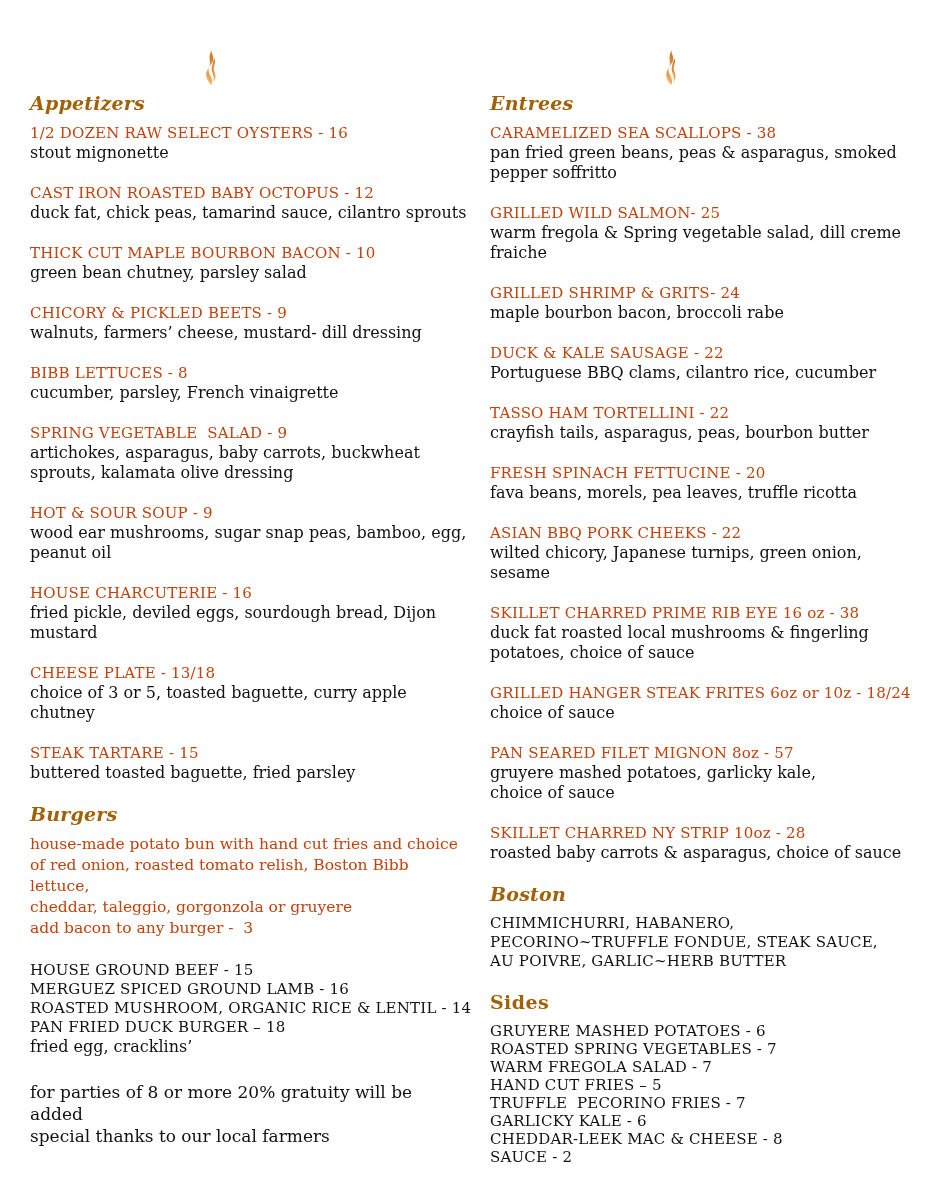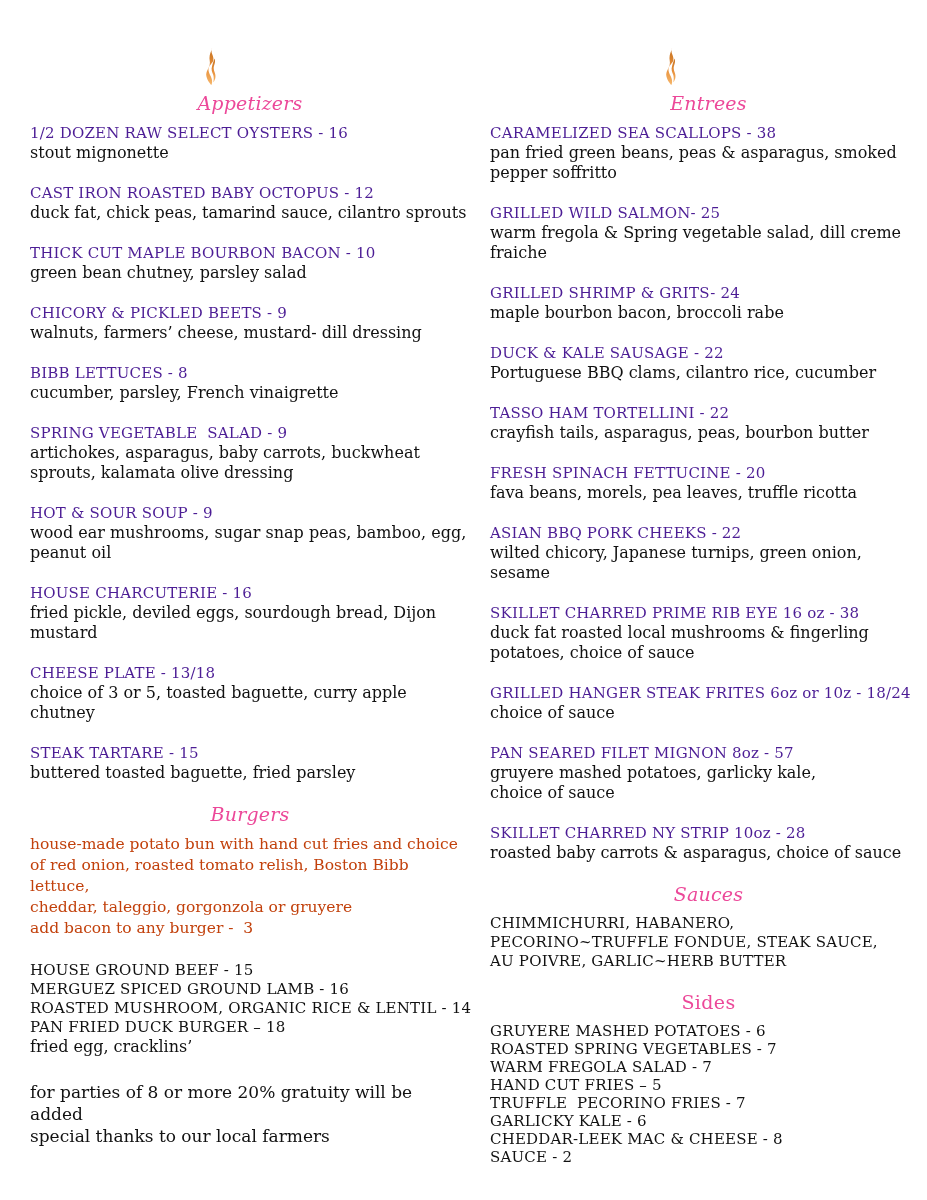--- a/index.html
+++ b/index.html
@@ -7,28 +7,28 @@
   body {
     width:927px; height:1200px; overflow:hidden;
     background:#ffffff; color:#141414;
     font-family:"DejaVu Serif", serif;
   }
   .page { display:flex; padding:47px 0 0 30px; gap:20px; }
   .col-left  { width:440px; flex:0 0 auto; }
   .col-right { width:437px; flex:0 0 auto; }
   .flame-wrap { width:22px; height:38px; margin-left:170px; margin-bottom:7px; }
   .sec-heading {
-    font-size:19px; line-height:22px; font-weight:normal; font-style:italic;
-    margin:0 0 9px 0; letter-spacing:0.2px; color:#ec4899;text-align:center;
+    font-size:19px; line-height:22px; font-weight:bold; font-style:italic;
+    margin:0 0 9px 0; letter-spacing:0.2px; color:#a16207;
   }
   .sec-heading.upright { font-style:normal; letter-spacing:0.4px; }
   .item { margin-bottom:20px; }
   .item-name {
     font-size:15px; line-height:20px; letter-spacing:0.2px;
-    white-space:pre; color:#4c1d95;
+    white-space:pre; color:#c2410c;
   }
   .item-desc {
     font-size:16px; line-height:20px;
     white-space:pre-wrap; color:#111;
   }
   .gap-lg { margin-top:8px; }
   .intro-text {
     font-size:15.5px; line-height:21px; white-space:pre-wrap;
     margin:0 0 22px 0; color:#c2410c;
   }
@@ -182,21 +182,21 @@
     <div class="item">
       <div class="item-name">PAN SEARED FILET MIGNON 8oz - 57</div>
       <div class="item-desc">gruyere mashed potatoes, garlicky kale,
 choice of sauce</div>
     </div>
     <div class="item">
       <div class="item-name">SKILLET CHARRED NY STRIP 10oz - 28</div>
       <div class="item-desc">roasted baby carrots &amp; asparagus, choice of sauce</div>
     </div>
 
-    <h2 class="sec-heading">Sauces</h2>
+    <h2 class="sec-heading">Boston</h2>
     <div class="caps-list">CHIMMICHURRI, HABANERO,
 PECORINO~TRUFFLE FONDUE, STEAK SAUCE,
 AU POIVRE, GARLIC~HERB BUTTER</div>
 
     <h2 class="sec-heading upright sides-heading-space">Sides</h2>
     <div class="caps-list tight">GRUYERE MASHED POTATOES - 6
 ROASTED SPRING VEGETABLES - 7
 WARM FREGOLA SALAD - 7
 HAND CUT FRIES – 5
 TRUFFLE  PECORINO FRIES - 7

